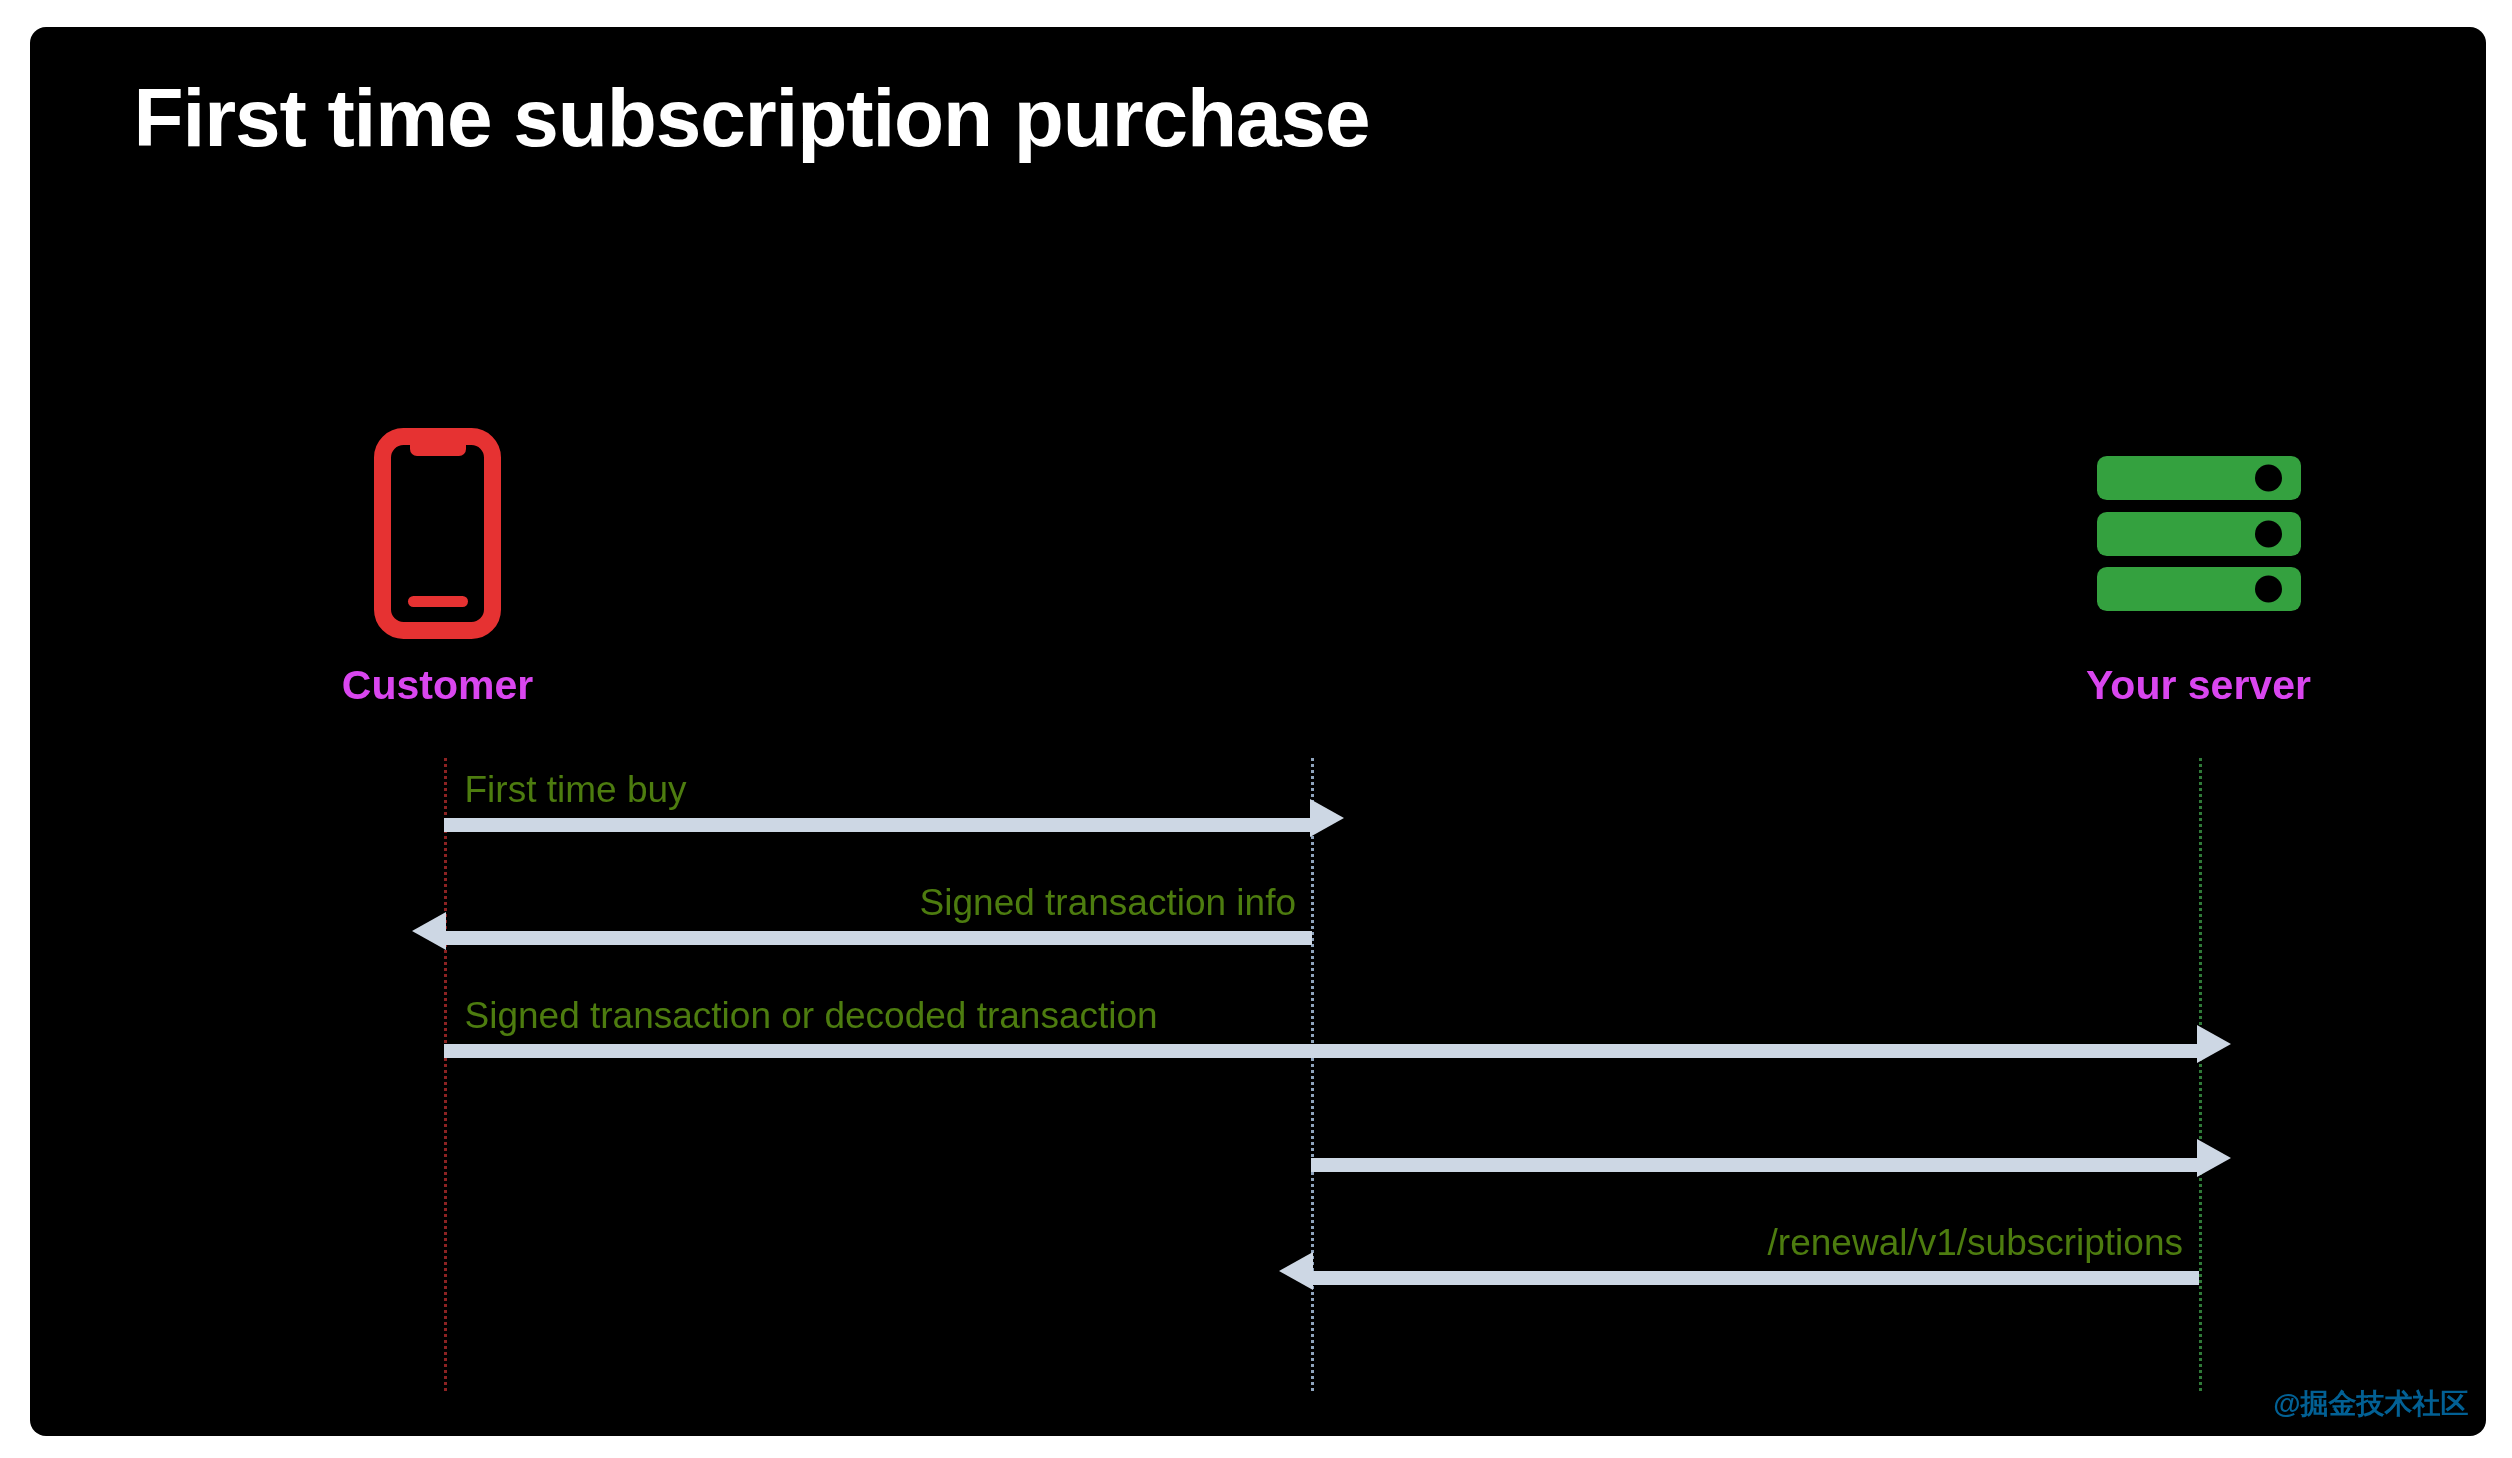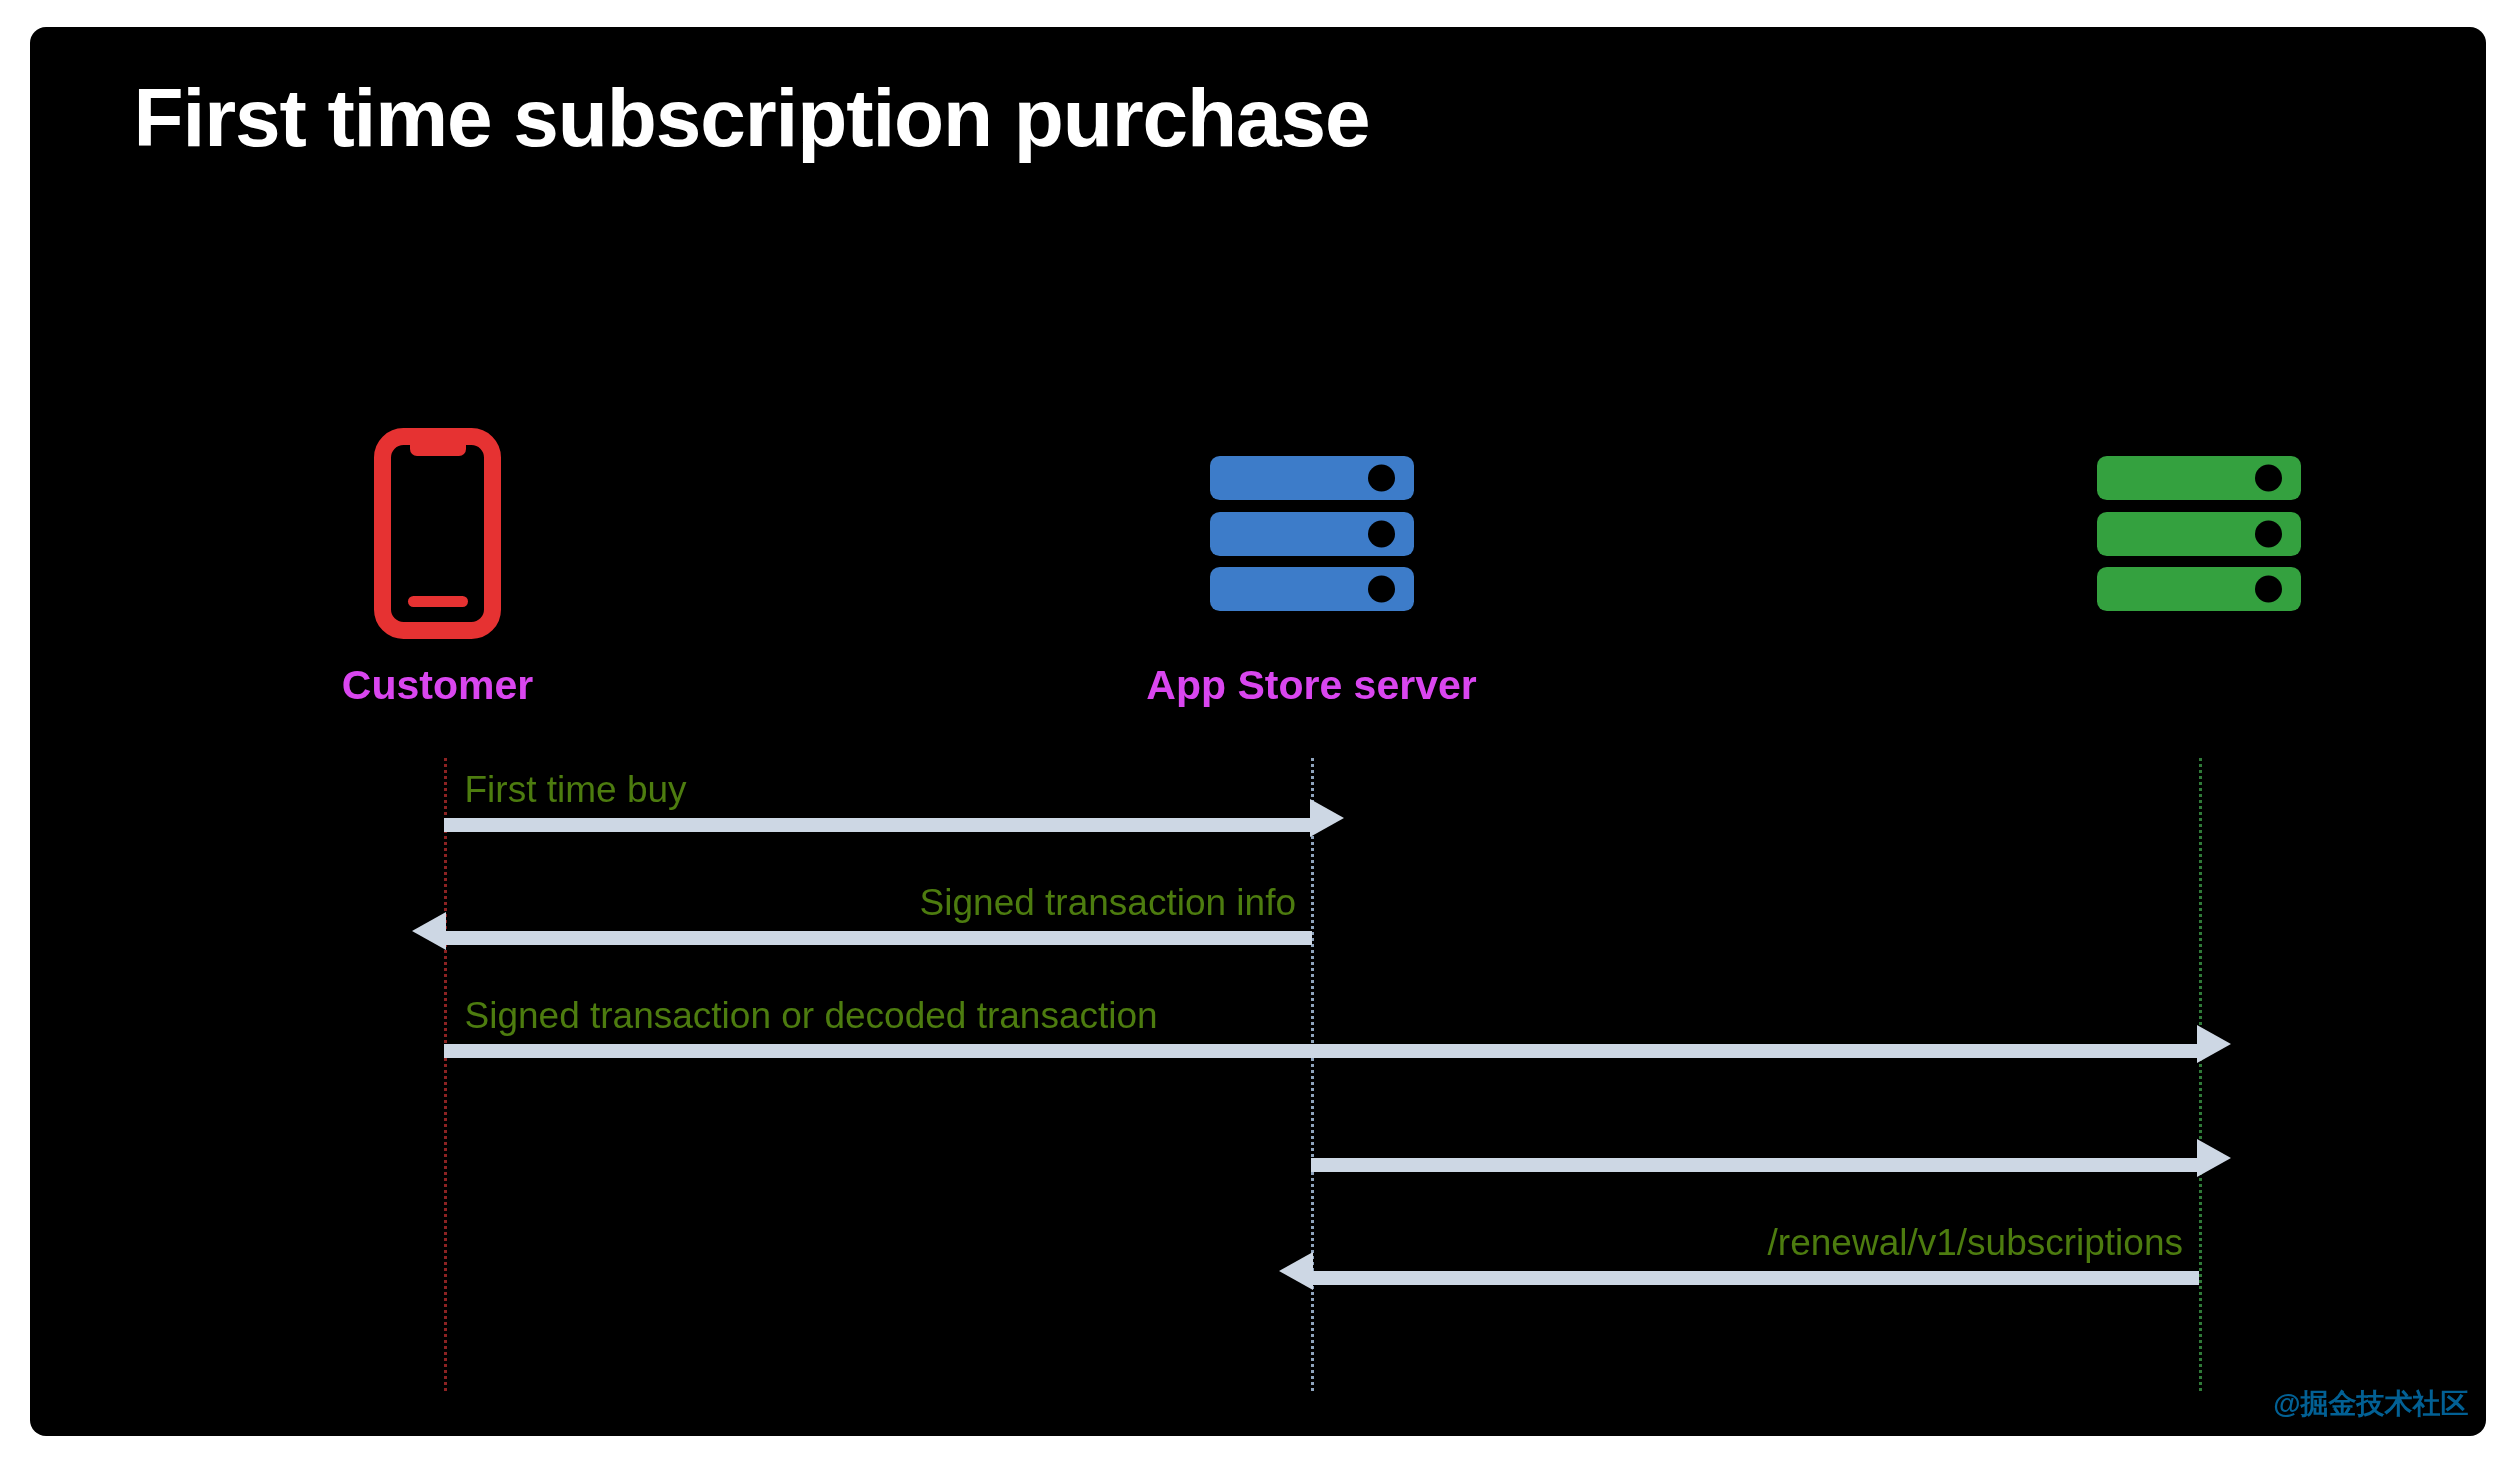--- a/index.html
+++ b/index.html
@@ -190,51 +190,36 @@
     <div class="actor" style="left:225px;">
       <div class="actor-icon-wrap">
         <div class="phone-icon">
           <div class="phone-notch"></div>
           <div class="phone-home"></div>
         </div>
       </div>
       <div class="actor-label">Customer</div>
     </div>
 
-    <div class="actor" style="left:1099px;">
-      <div class="actor-icon-wrap">
-        <div class="server-icon server-blue">
-          <div class="server-unit">
-              <span class="server-led"></span>
-            </div>
-          <div class="server-unit">
-              <span class="server-led"></span>
-            </div>
-          <div class="server-unit">
-              <span class="server-led"></span>
-            </div>
-        </div>
-      </div>
-      <div class="actor-label">App Store server</div>
-    </div>
 
     <div class="actor" style="left:1986px;">
       <div class="actor-icon-wrap">
         <div class="server-icon server-green">
           <div class="server-unit">
               <span class="server-led"></span>
             </div>
           <div class="server-unit">
               <span class="server-led"></span>
             </div>
           <div class="server-unit">
               <span class="server-led"></span>
             </div>
         </div>
       </div>
+      <div class="actor-label">Your server</div>
     </div>
 
     <div class="lifeline red" style="left:414px;"></div>
     <div class="lifeline blue" style="left:1281px;"></div>
     <div class="lifeline green" style="left:2169px;"></div>
 
     <div class="message" style="left:414px; width:868px; top:728px;">
       <div class="msg-label align-left">First time buy</div>
       <div class="arrow-line">
           <span class="arrow-head right"></span>

